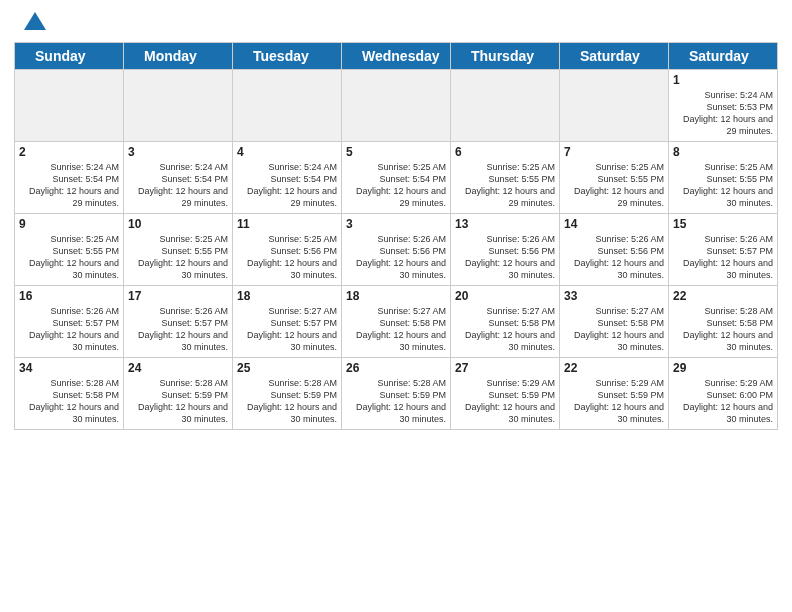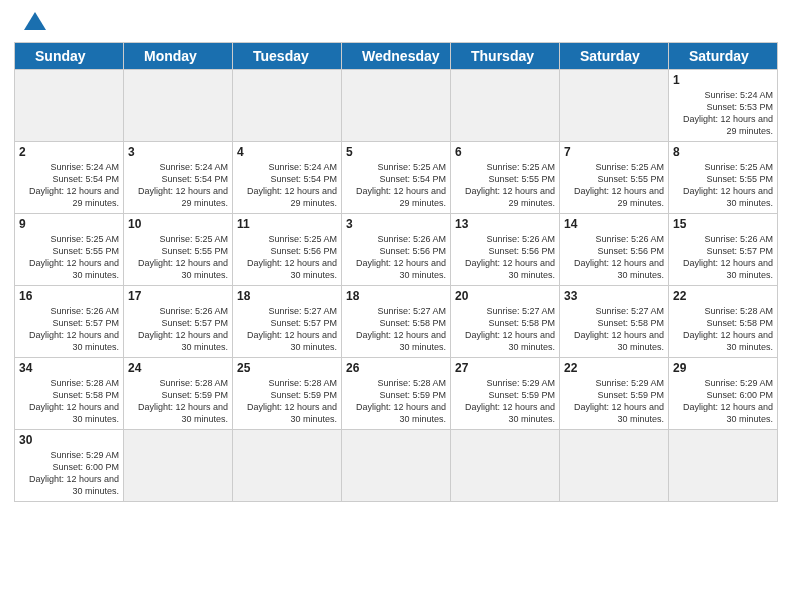--- a/index.html
+++ b/index.html
@@ -277,27 +277,15 @@
           </td>
           <td>
             <span class="day-number">22</span>
             <div class="day-info">Sunrise: 5:29 AM<br>Sunset: 5:59 PM<br>Daylight: 12 hours and 30 minutes.</div>
           </td>
           <td>
             <span class="day-number">29</span>
             <div class="day-info">Sunrise: 5:29 AM<br>Sunset: 6:00 PM<br>Daylight: 12 hours and 30 minutes.</div>
           </td>
         </tr>
-        <tr class="last-row">
-          <td>
-            <span class="day-number">30</span>
-            <div class="day-info">Sunrise: 5:29 AM<br>Sunset: 6:00 PM<br>Daylight: 12 hours and 30 minutes.</div>
-          </td>
-          <td class="empty"></td>
-          <td class="empty"></td>
-          <td class="empty"></td>
-          <td class="empty"></td>
-          <td class="empty"></td>
-          <td class="empty"></td>
-        </tr>
       </tbody>
   </table>
 </div>
 
 </body></html>

